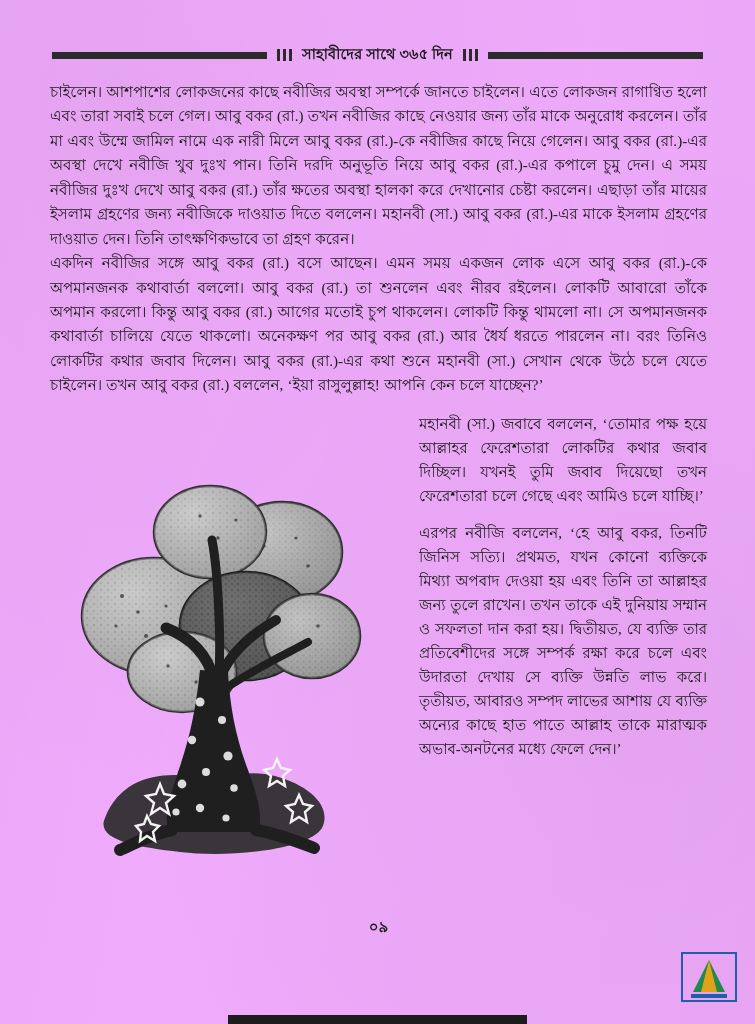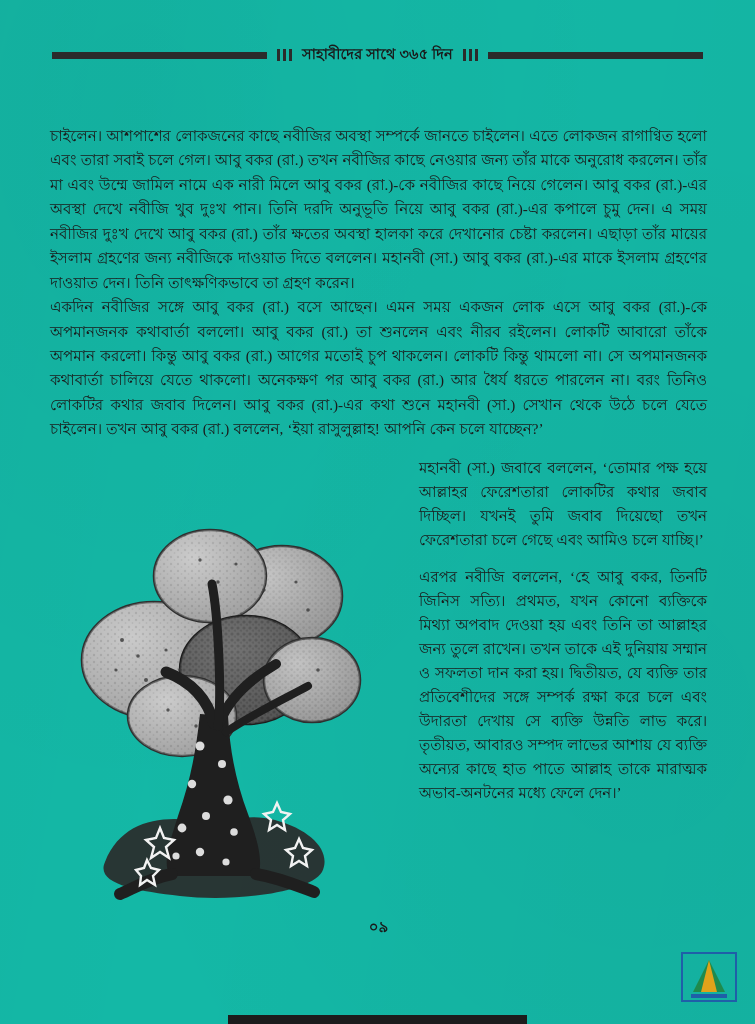--- a/index.html
+++ b/index.html
@@ -12,21 +12,21 @@
     height: 1024px;
     position: relative;
     overflow: hidden;
     font-family: "Liberation Serif", serif;
     color: #1a1a1a;
   }
 
   .page {
     position: absolute;
     inset: 0;
-    background: #14b8a6;
+    background: #f0abfc;
   }
 
   
   .page::before {
     content: "";
     position: absolute;
     inset: 0;
     background:
       radial-gradient(ellipse at 18% 12%, rgba(0,0,0,0.035), rgba(0,0,0,0) 55%),
       radial-gradient(ellipse at 85% 70%, rgba(0,0,0,0.03), rgba(0,0,0,0) 60%),
@@ -68,21 +68,20 @@
     white-space: nowrap;
     letter-spacing: .2px;
   }
 
   .content {
     position: absolute;
     top: 80px;
     left: 50px;
     right: 48px;
     bottom: 40px;
-    margin-top: 44px;
   }
 
   p.para {
     margin: 0 0 0 0;
     font-size: 15.1px;
     line-height: 1.62;
     text-align: justify;
     text-justify: inter-word;
     word-spacing: .5px;
   }

